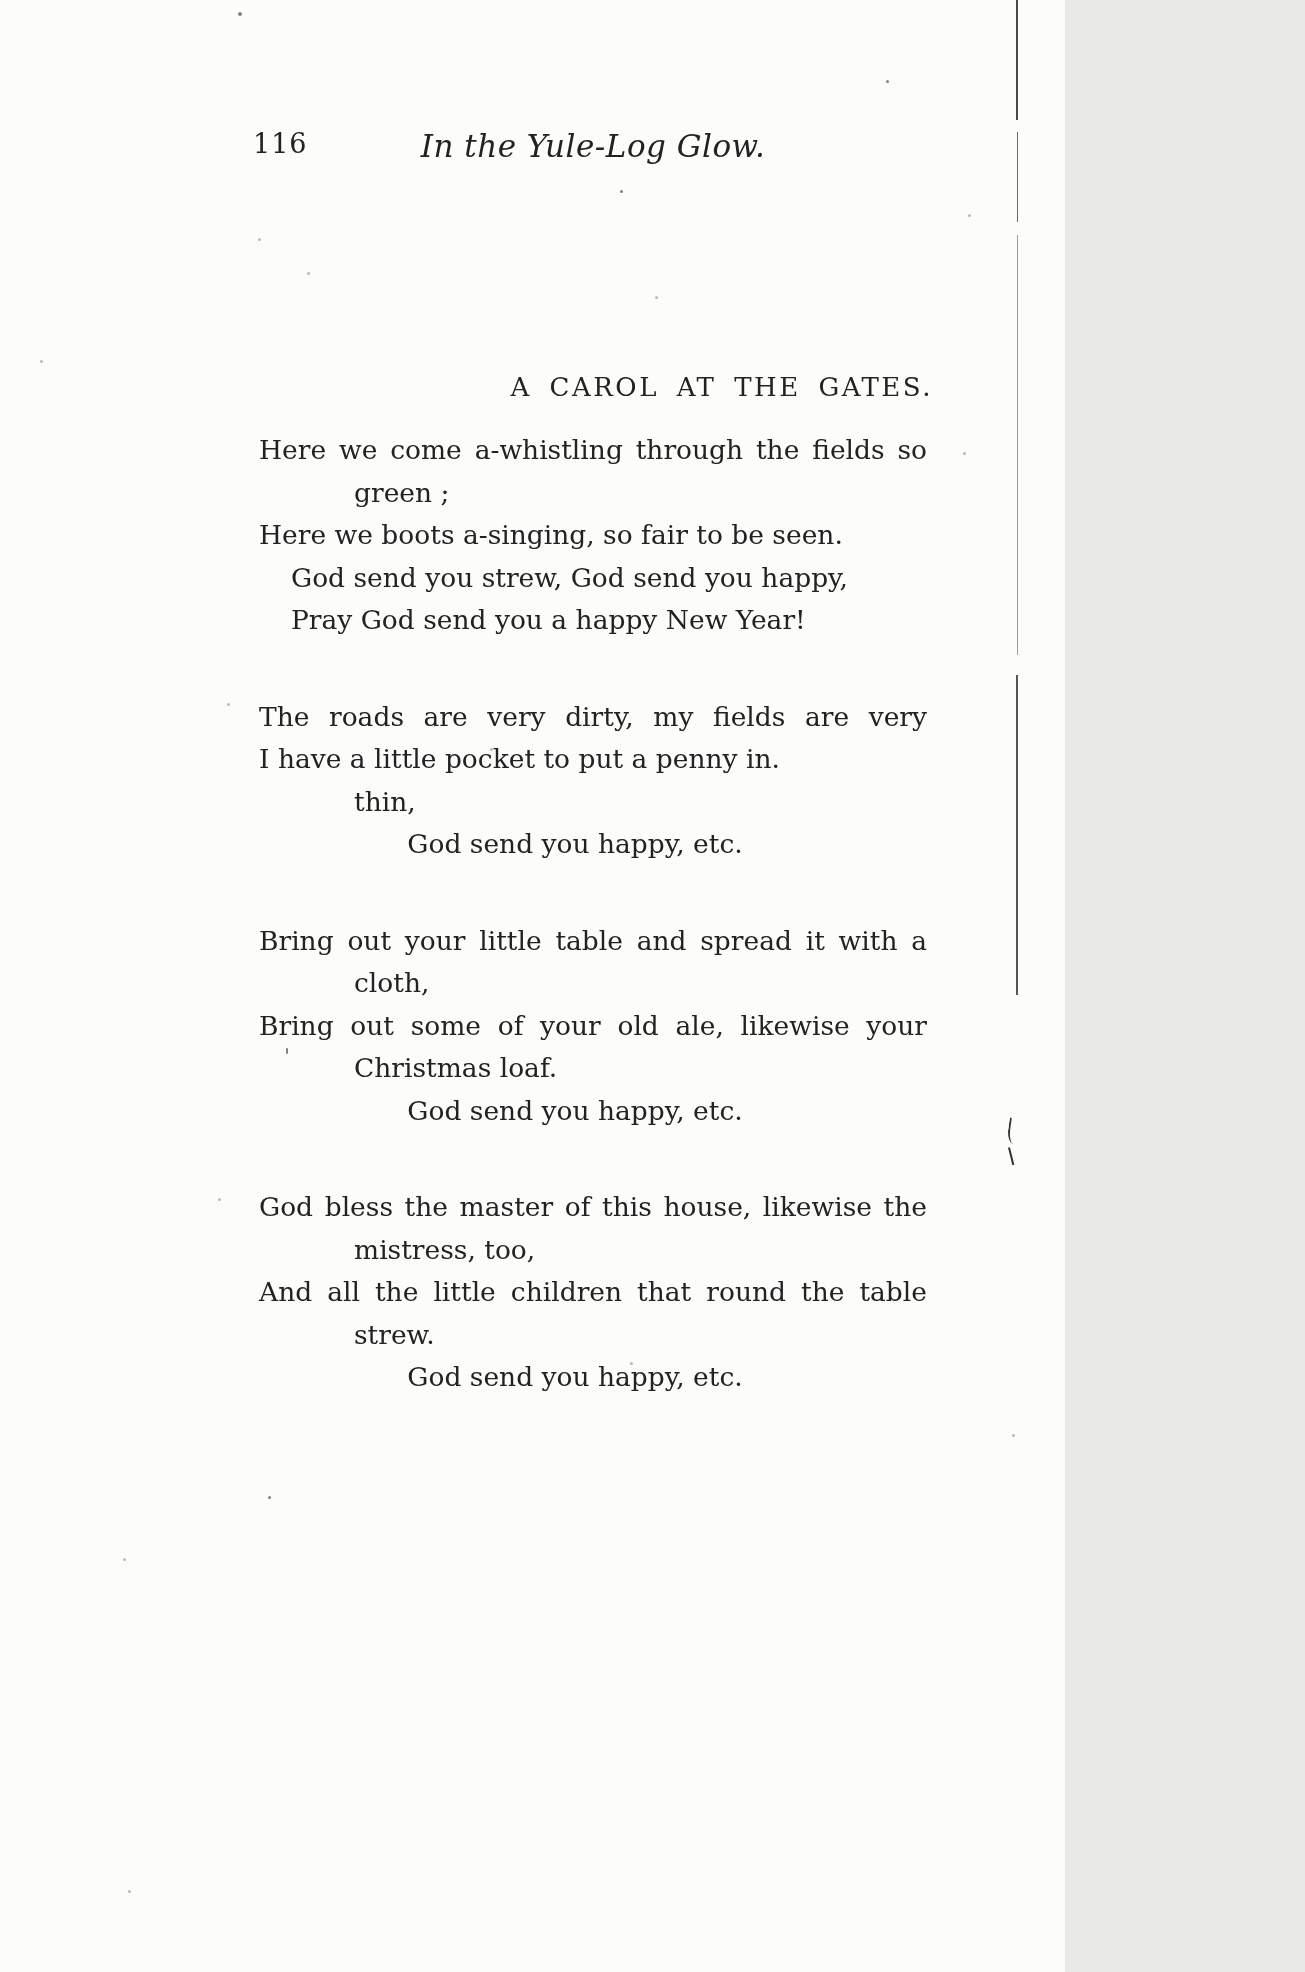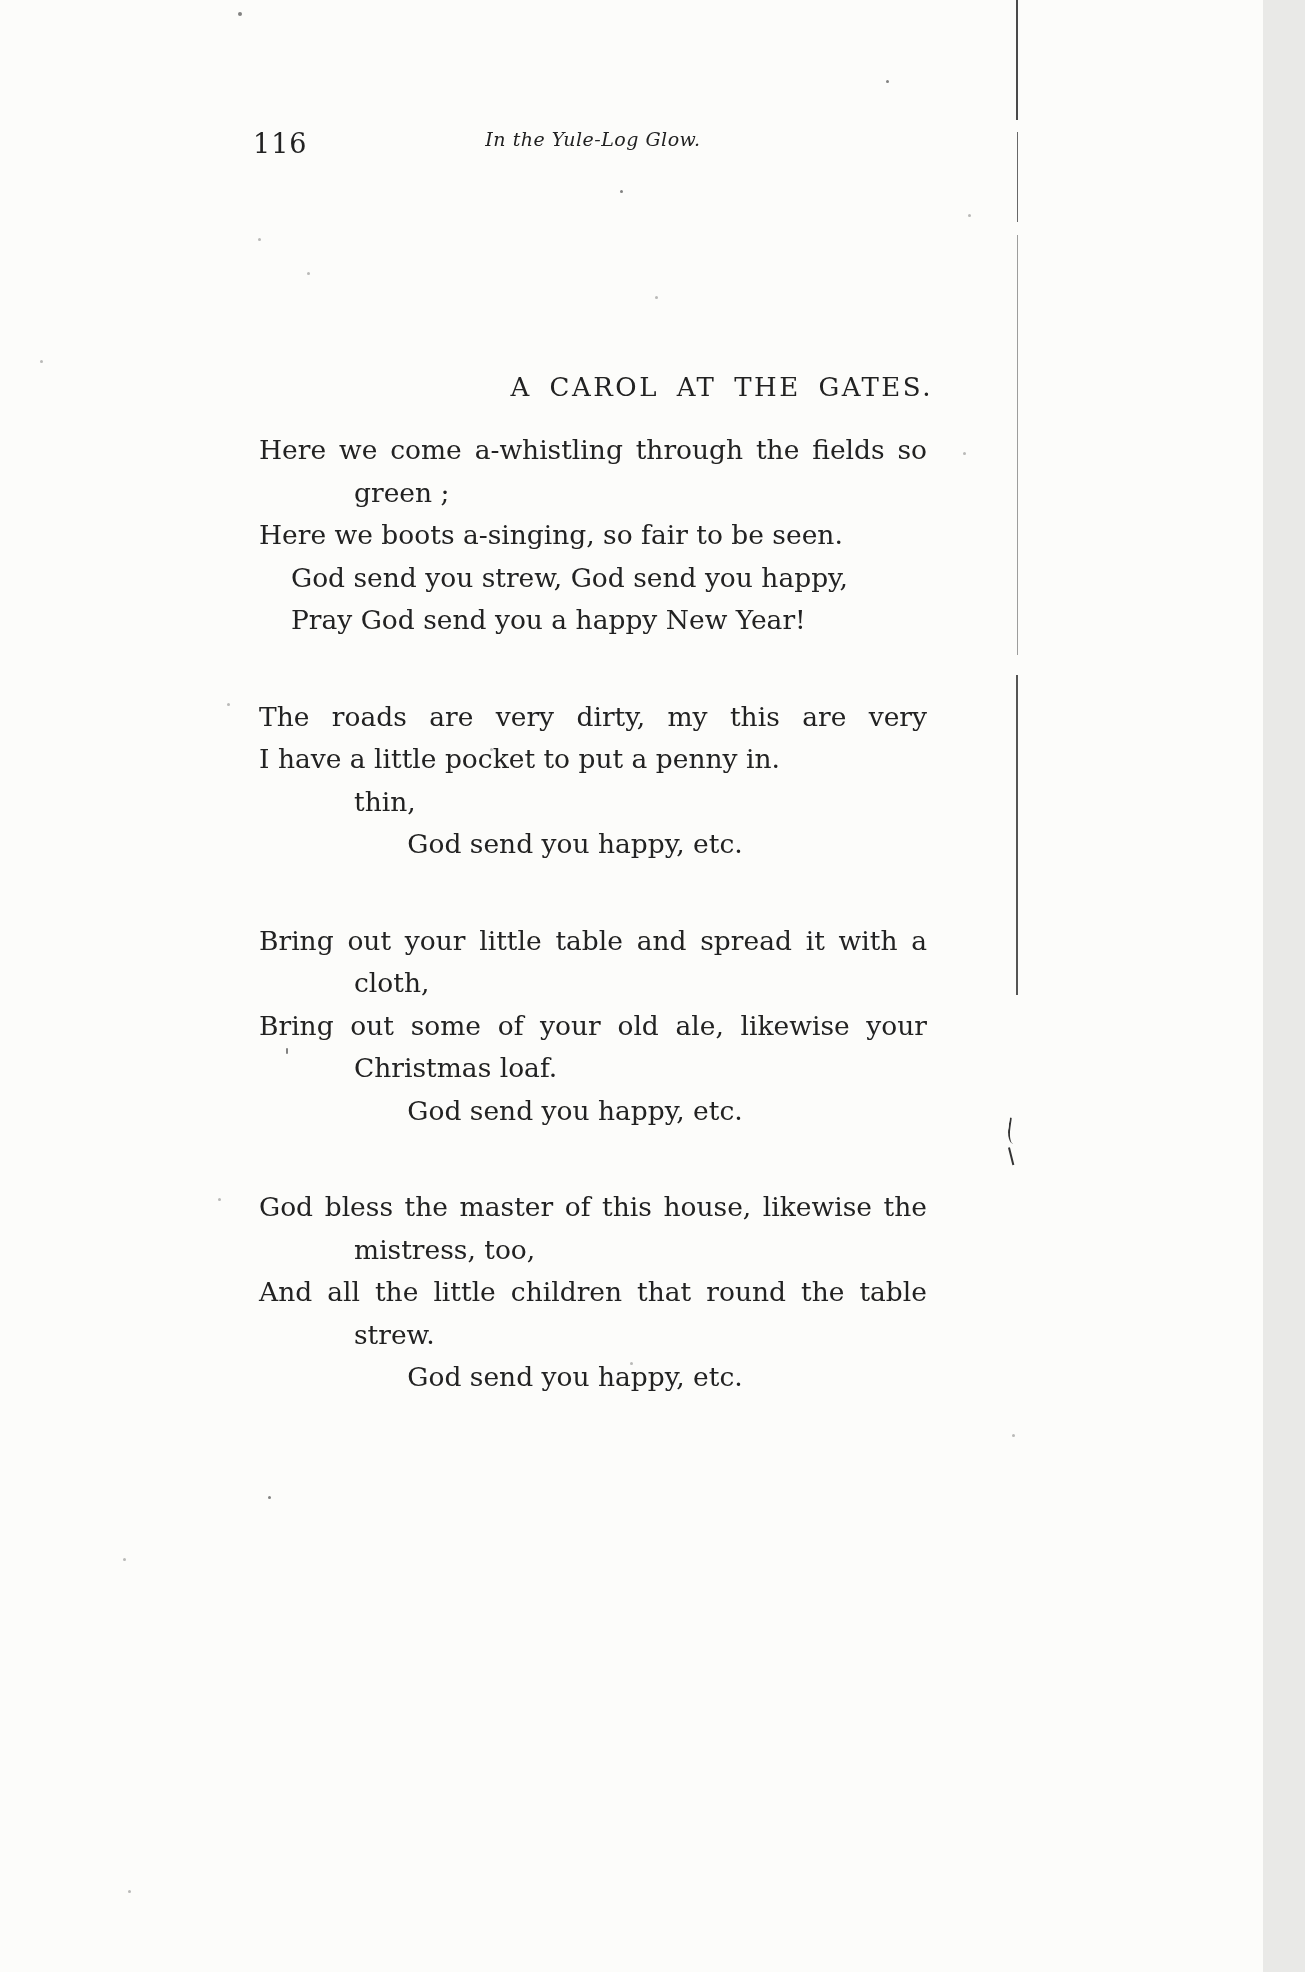--- a/index.html
+++ b/index.html
@@ -8,39 +8,39 @@
   }
   html,body{margin:0;padding:0;}
   body{
     width:1305px;height:1972px;
     background:#e9e9e7;
     font-family:"DejaVu Serif","Liberation Serif",serif;
     overflow:hidden;
   }
   .page{
     position:relative;
-    width:1263px;height:1972px;
+    width:1065px;height:1972px;
     background:var(--paper);
     color:var(--ink);
     text-decoration:underline;
   }
   
   .running-head{
     position:absolute;
     left:253px;top:128px;width:680px;height:40px;
   }
   .pagenum{
     position:absolute;left:0;top:0;
     font-size:27px;letter-spacing:1px;
   }
   .runtitle{
     position:absolute;left:0;top:0;width:100%;
     text-align:center;
     font-style:italic;
-    font-size:19px;
+    font-size:31px;
     letter-spacing:0.5px;
   }
   
   .poem{
     position:absolute;
     left:253px;top:372px;width:680px;
   }
   .title{
     margin:0 0 30px 0;
     font-size:26px;
@@ -106,21 +106,21 @@
 
     <div class="stanza">
       <p class="ln just">Here we come a-whistling through the fields so</p>
       <p class="ln indent-wrap">green ;</p>
       <p class="ln">Here we boots a-singing, so fair to be seen.</p>
       <p class="ln indent-small">God send you strew, God send you happy,</p>
       <p class="ln indent-small">Pray God send you a happy New Year!</p>
     </div>
 
     <div class="stanza">
-      <p class="ln just">The roads are very dirty, my this are very</p>
+      <p class="ln just">The roads are very dirty, my fields are very</p>
       <p class="ln">I have a little pocket to put a penny in.</p>
       <p class="ln indent-wrap">thin,</p>
       <p class="ln refrain">God send you happy, etc.</p>
     </div>
 
     <div class="stanza">
       <p class="ln just">Bring out your little table and spread it with a</p>
       <p class="ln indent-wrap">cloth,</p>
       <p class="ln just">Bring out some of your old ale, likewise your</p>
       <p class="ln indent-wrap">Christmas loaf.</p>

